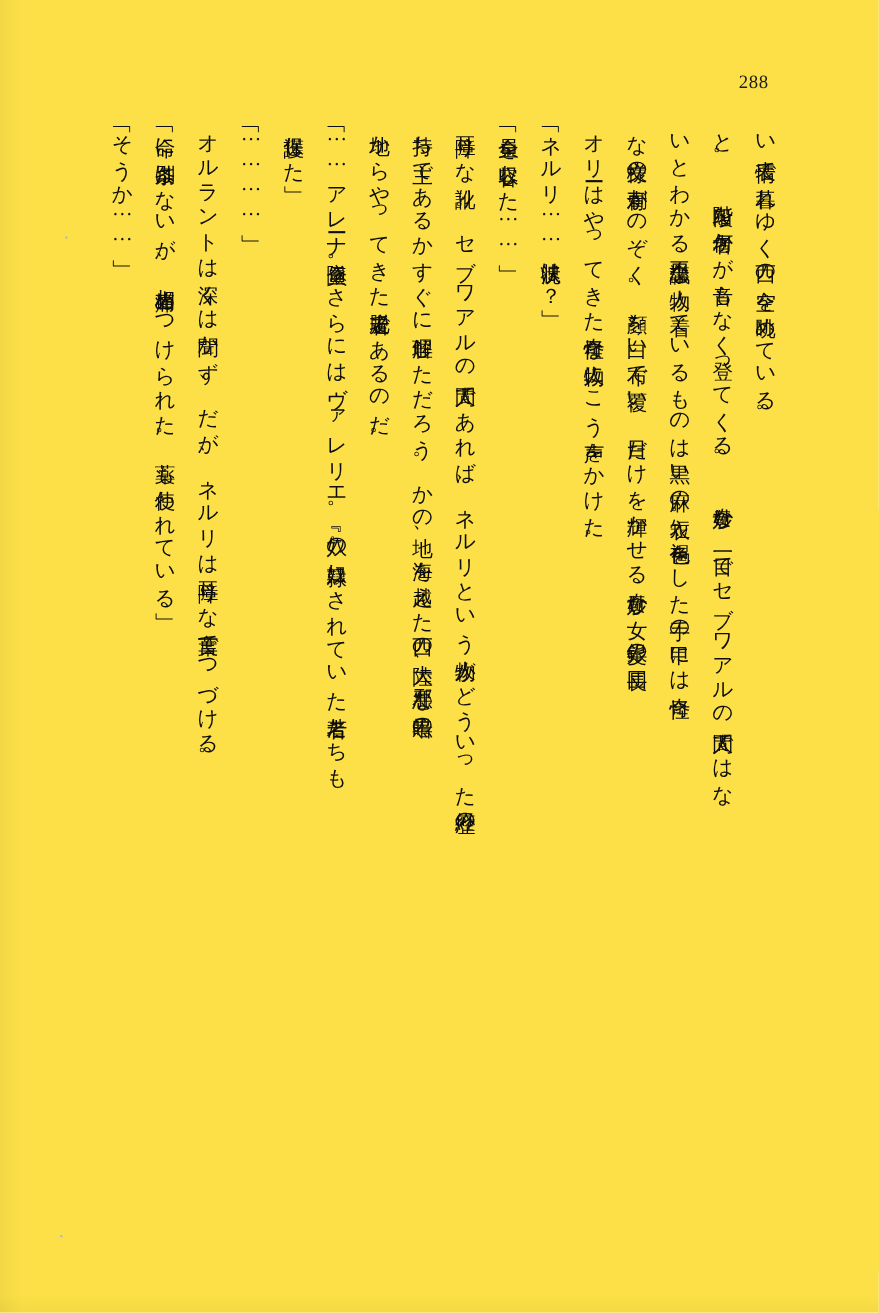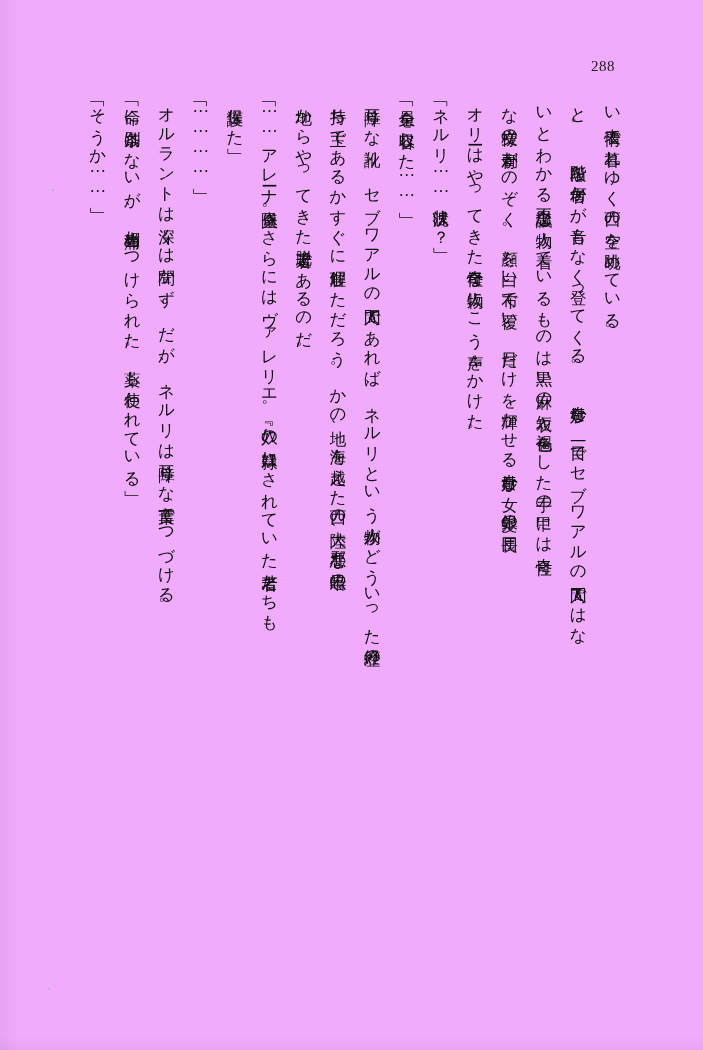--- a/index.html
+++ b/index.html
@@ -11,21 +11,21 @@
     width: 703px;
     height: 1050px;
     font-family: "Liberation Serif", "DejaVu Serif", serif;
     color: #111111;
     position: relative;
     overflow: hidden;
   }
   #page {
     position: absolute;
     inset: 0;
-    background: #f0abfc;
+    background: #fde047;
   }
   
   .page-number {
     position: absolute;
     top: 58px;
     right: 88px;
     font-size: 15px;
     letter-spacing: 0.5px;
     color: #1a1a1a;
     font-family: "Liberation Serif", "DejaVu Serif", serif;

